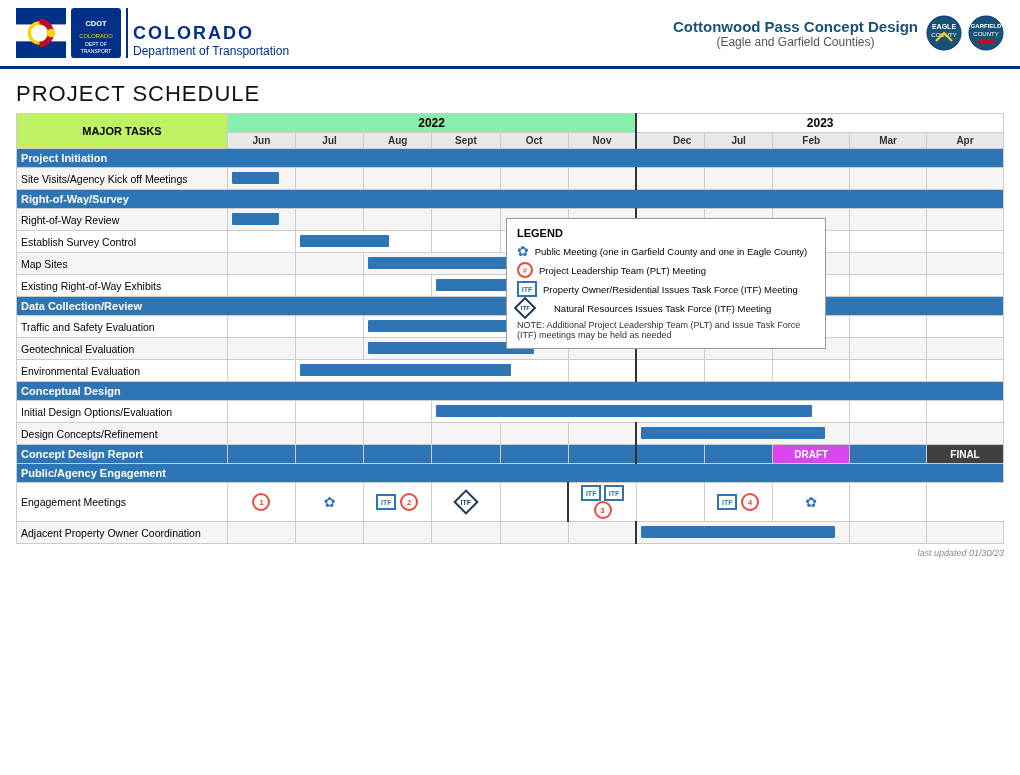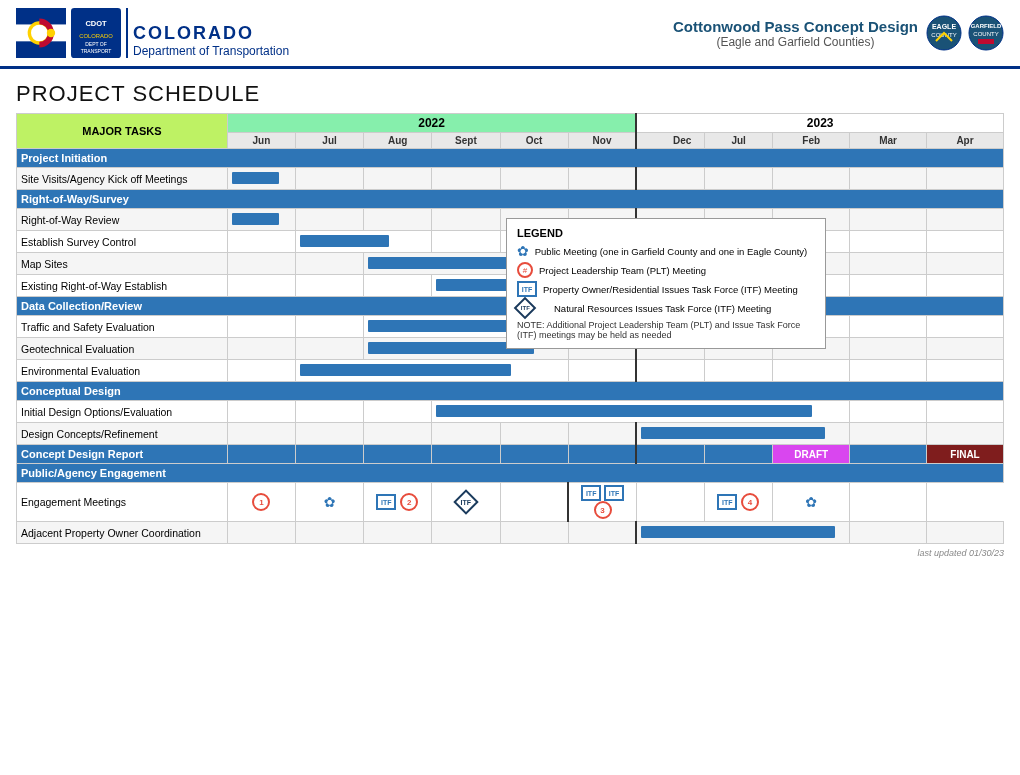--- a/index.html
+++ b/index.html
@@ -205,21 +205,21 @@
             <td></td>
           <td class="bar-cell" colspan="3"><div class="bar" style="width:75%;"></div></td>
           <td></td>
           <td style="border-left:2px solid #333;"></td>
           <td></td>
             <td></td>
             <td></td>
             <td></td>
         </tr>
         <tr class="task-row">
-          <td class="task-col">Existing Right-of-Way Establish</td>
+          <td class="task-col">Existing Right-of-Way Exhibits</td>
           <td></td>
             <td></td>
             <td></td>
           <td class="bar-cell" colspan="2"><div class="bar" style="width:70%;"></div></td>
           <td></td>
           <td style="border-left:2px solid #333;"></td>
           <td></td>
             <td></td>
             <td></td>
             <td></td>
@@ -294,21 +294,21 @@
           <td></td>
             <td></td>
             <td></td>
           <td></td>
             <td></td>
             <td></td>
           <td style="border-left:2px solid #333;"></td>
           <td></td>
           <td style="background:#d946ef;text-align:center;font-weight:bold;font-size:10px;color:#fff;">DRAFT</td>
           <td></td>
-          <td style="background:#7f1d1d;text-align:center;font-weight:bold;font-size:10px;color:#fff;">FINAL</td>
+          <td style="background:#404040;text-align:center;font-weight:bold;font-size:10px;color:#fff;">FINAL</td>
         </tr>
 
         <tr class="section-row">
           <td colspan="12">Public/Agency Engagement</td>
         </tr>
         <tr class="task-row" style="height:28px;">
           <td class="task-col">Engagement Meetings</td>
           <td style="text-align:center;vertical-align:middle;">
             <span class="meeting-icon" style="font-size:8px;">1</span>
           </td>

